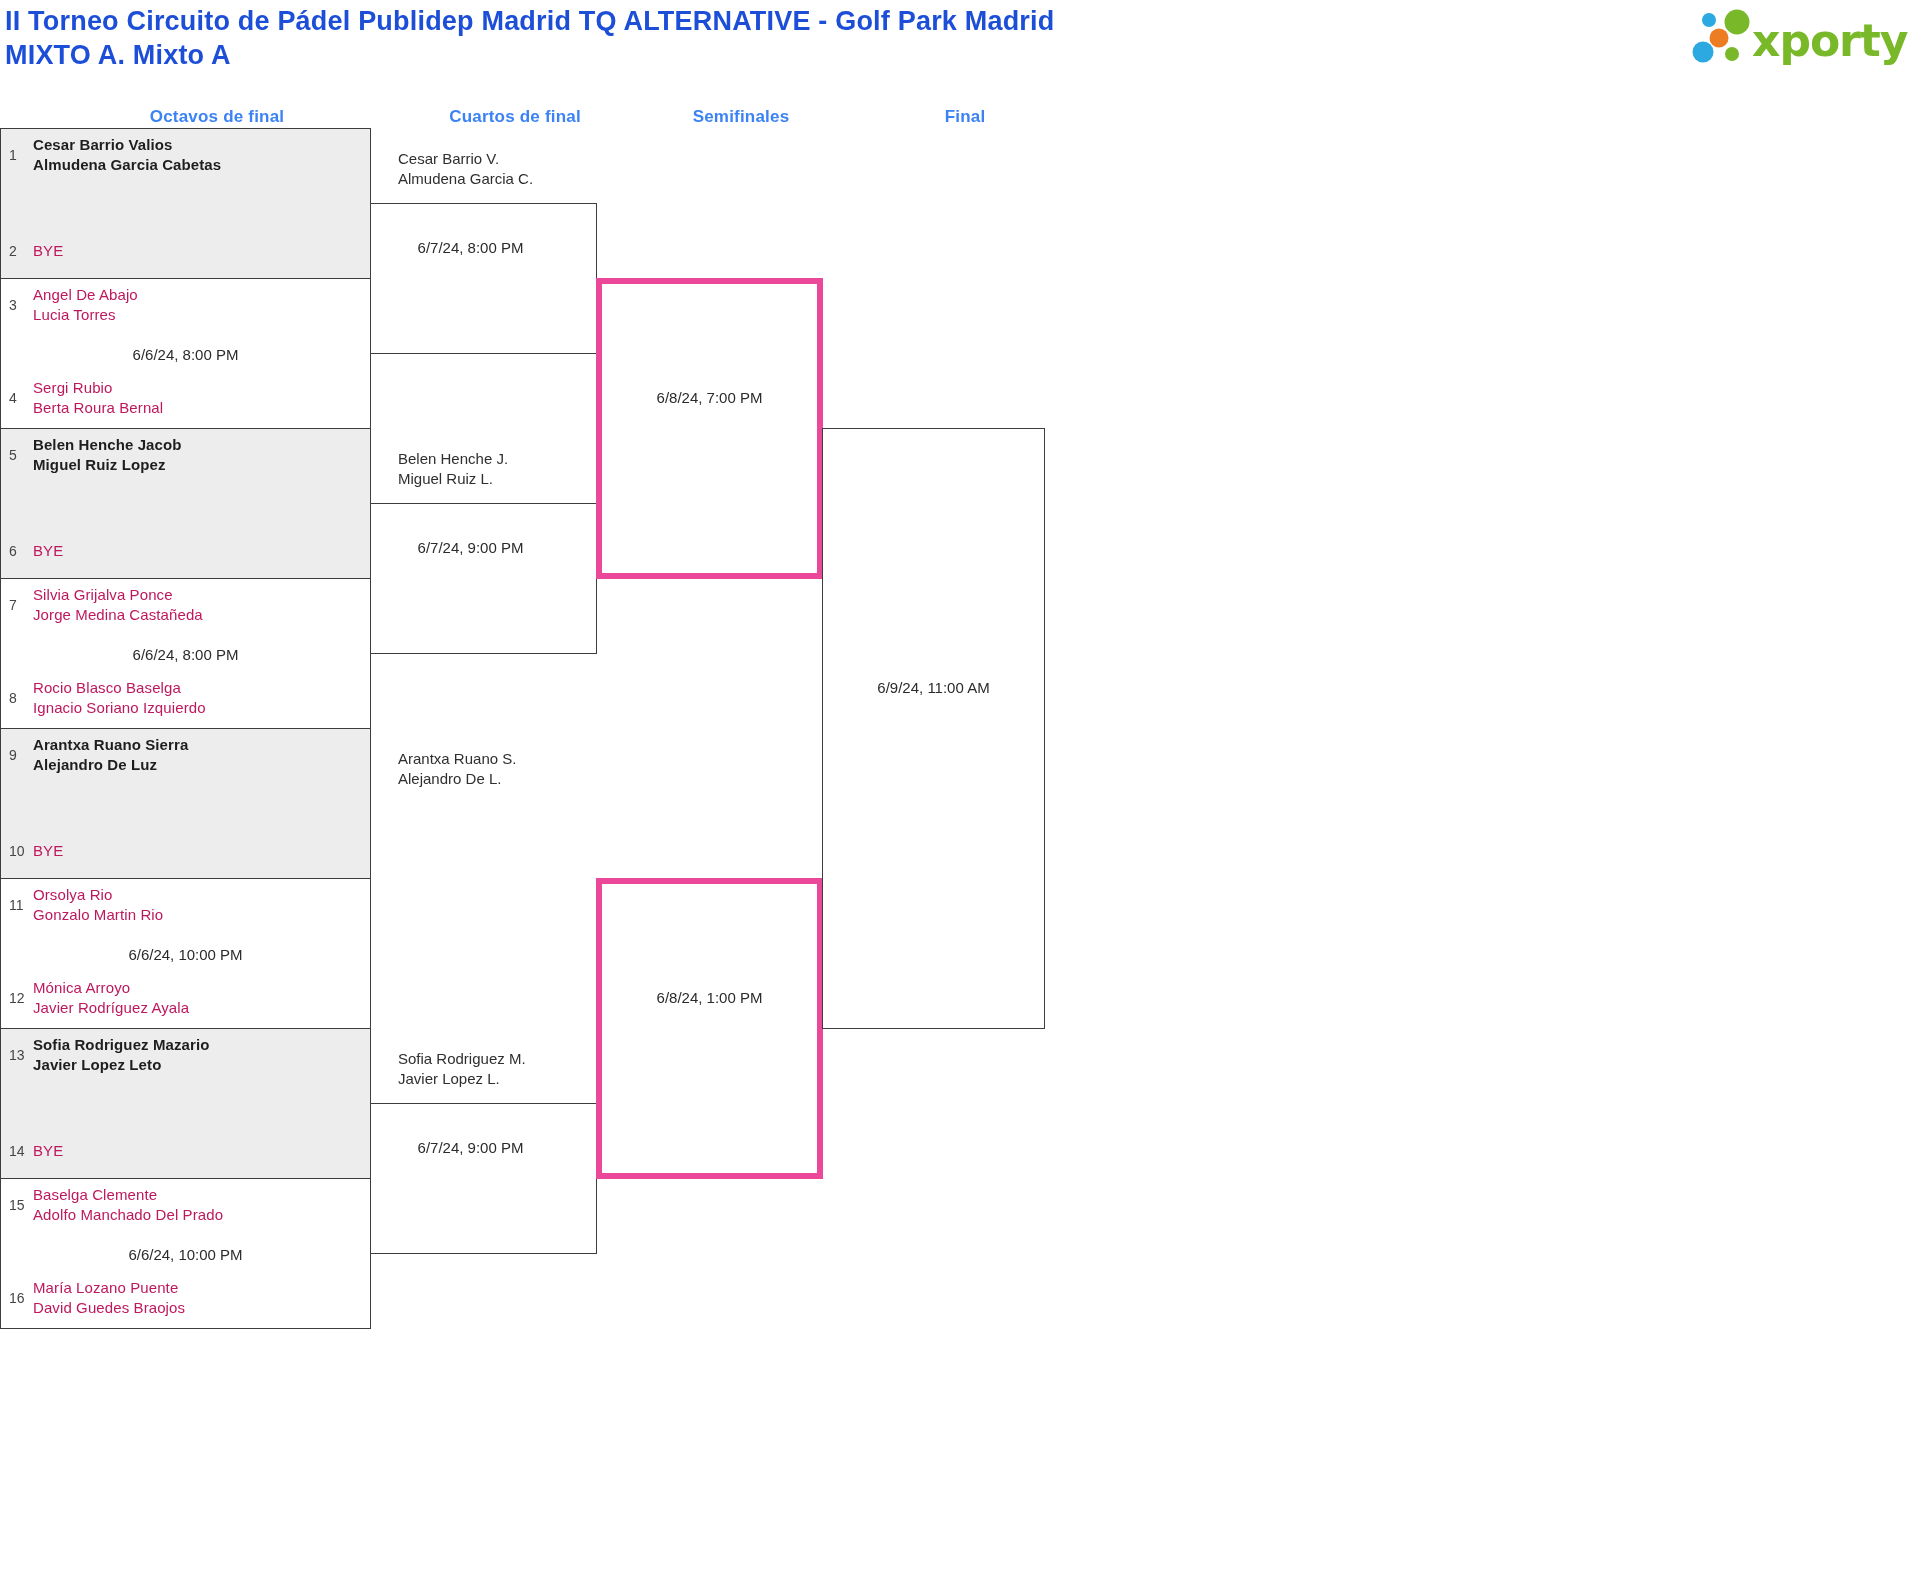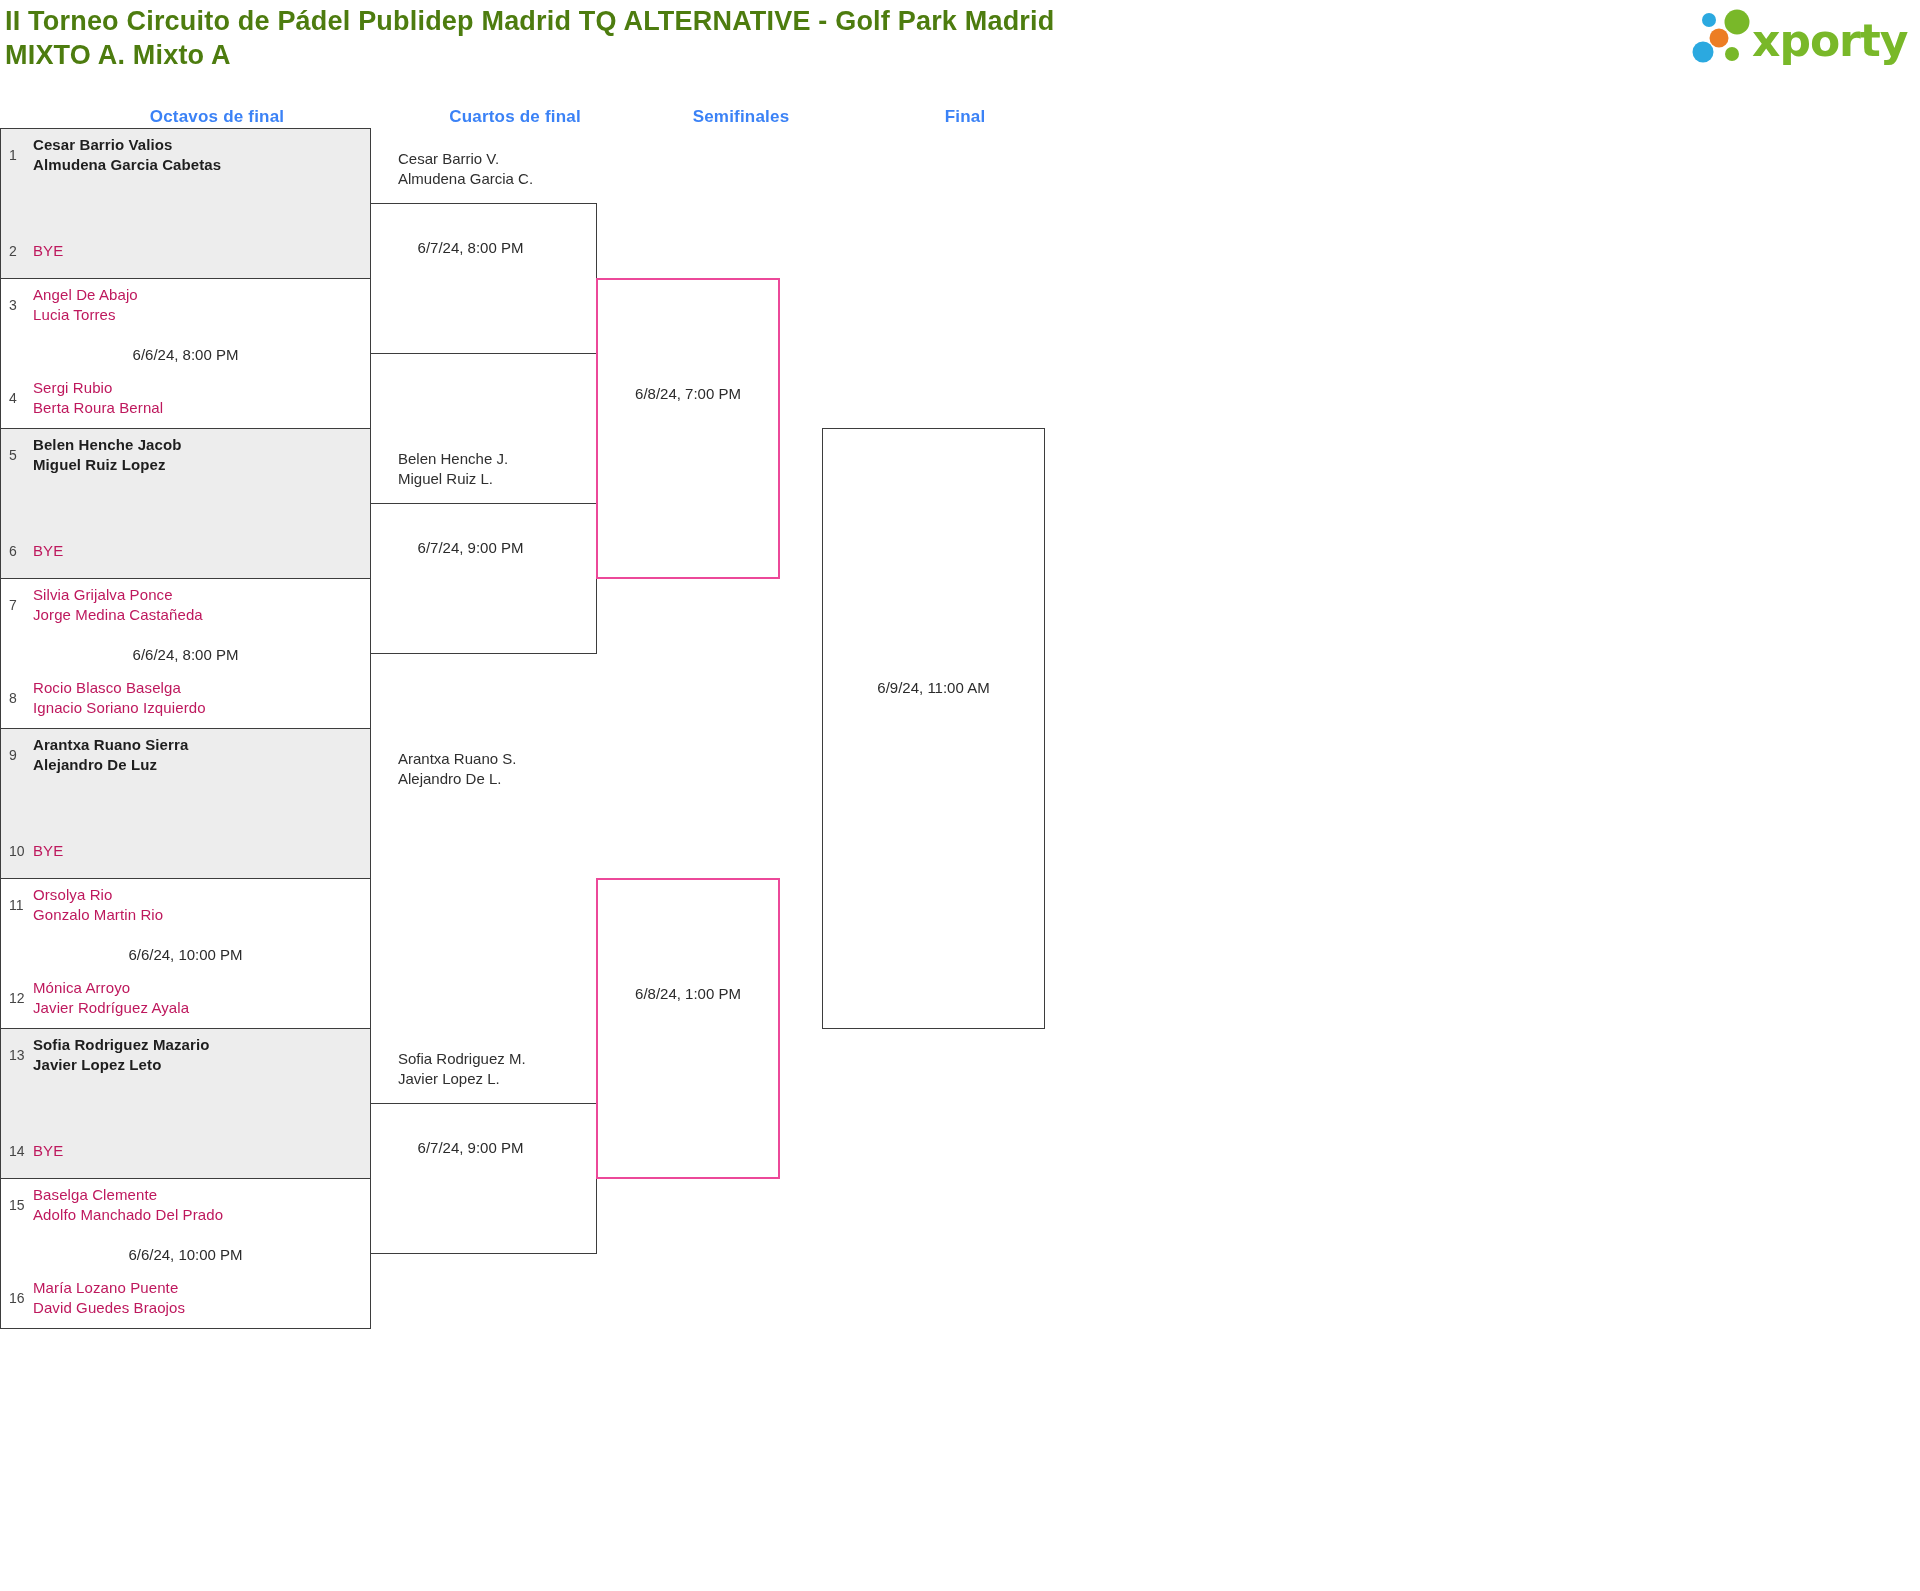--- a/index.html
+++ b/index.html
@@ -1,20 +1,20 @@
 <!DOCTYPE html>
 <html><head>
 <meta charset="utf-8">
 <style>
   html,body{margin:0;padding:0;background:#fff;}
   .page{position:relative;width:1920px;height:1591px;background:#ffffff;overflow:hidden;
         font-family:"Liberation Sans","DejaVu Sans",sans-serif;color:#2f2f2f;}
 
   .title{position:absolute;left:5px;top:4px;font-size:27px;line-height:34px;font-weight:700;
-         color:#4d7c0f;letter-spacing:.2px;white-space:nowrap;}
+         color:#1d4ed8;letter-spacing:.2px;white-space:nowrap;}
 
   .logo{position:absolute;left:1686px;top:2px;width:232px;height:72px;}
 
   .round-header{position:absolute;top:107px;transform:translateX(-50%);font-size:17px;
                 font-weight:700;color:#3b82f6;letter-spacing:.2px;white-space:nowrap;margin-left:32px;}
 
   
   .obox{position:absolute;left:0;width:371px;height:151px;border:1px solid #3d3d3d;
         box-sizing:border-box;background:#fff;}
   .obox.gray{background:#ededed;}
@@ -29,21 +29,21 @@
 
   .otime{position:absolute;top:67px;left:0;right:0;text-align:center;font-size:15px;color:#2b2b2b;}
 
   
   .qwinner{position:absolute;left:378px;width:215px;font-size:15px;line-height:20px;color:#2f2f2f;margin-left:20px;}
   .qbox{position:absolute;left:370px;width:227px;height:151px;border:1px solid #3d3d3d;
         box-sizing:border-box;background:transparent;}
   .qtime{position:absolute;top:35px;left:0;right:26px;text-align:center;font-size:15px;color:#2b2b2b;}
 
   
-  .sbox{position:absolute;left:596px;width:184px;height:301px;border:2px solid #ec4899;
+  .sbox{position:absolute;left:596px;width:227px;height:301px;border:6px solid #ec4899;
         box-sizing:border-box;background:transparent;}
   .stime{position:absolute;top:105px;left:0;right:0;text-align:center;font-size:15px;color:#2b2b2b;}
 
   
   .fbox{position:absolute;left:822px;top:428px;width:223px;height:601px;border:1px solid #3d3d3d;
         box-sizing:border-box;background:transparent;padding-left:9px;}
   .ftime{position:absolute;top:250px;left:0;right:0;text-align:center;font-size:15px;color:#2b2b2b;}
 </style>
 </head>
 <body>

